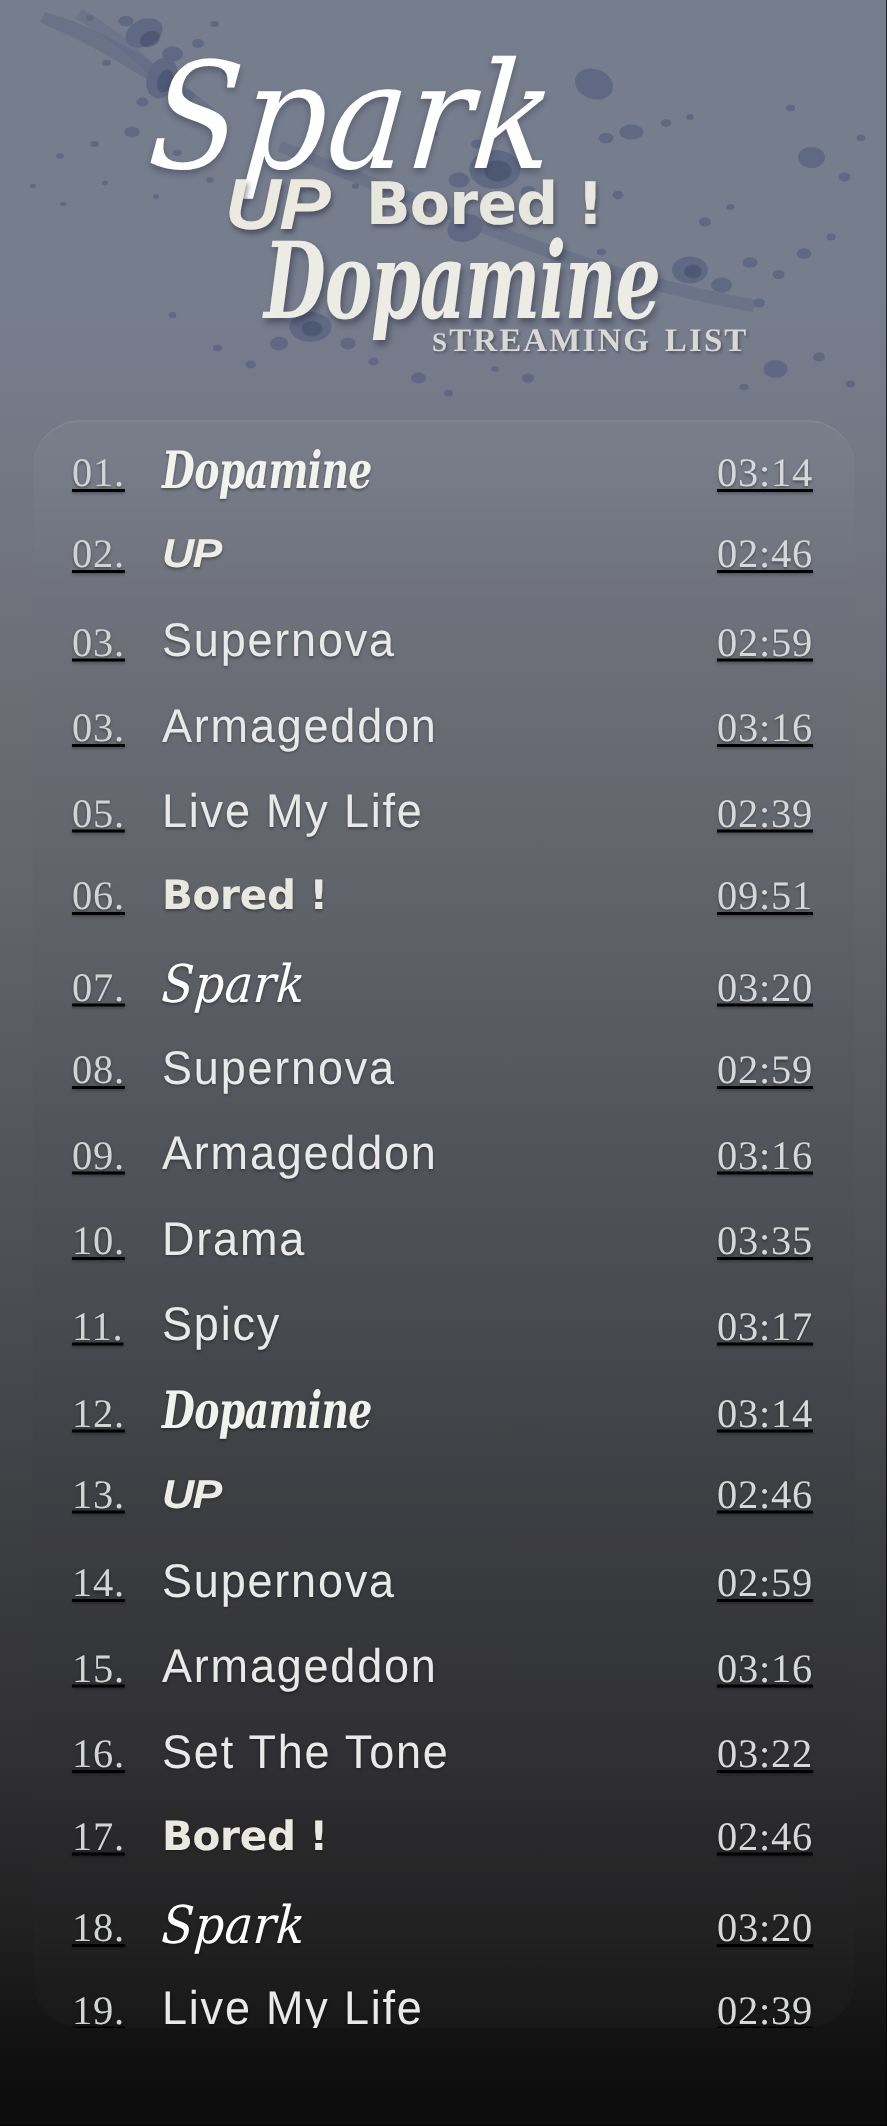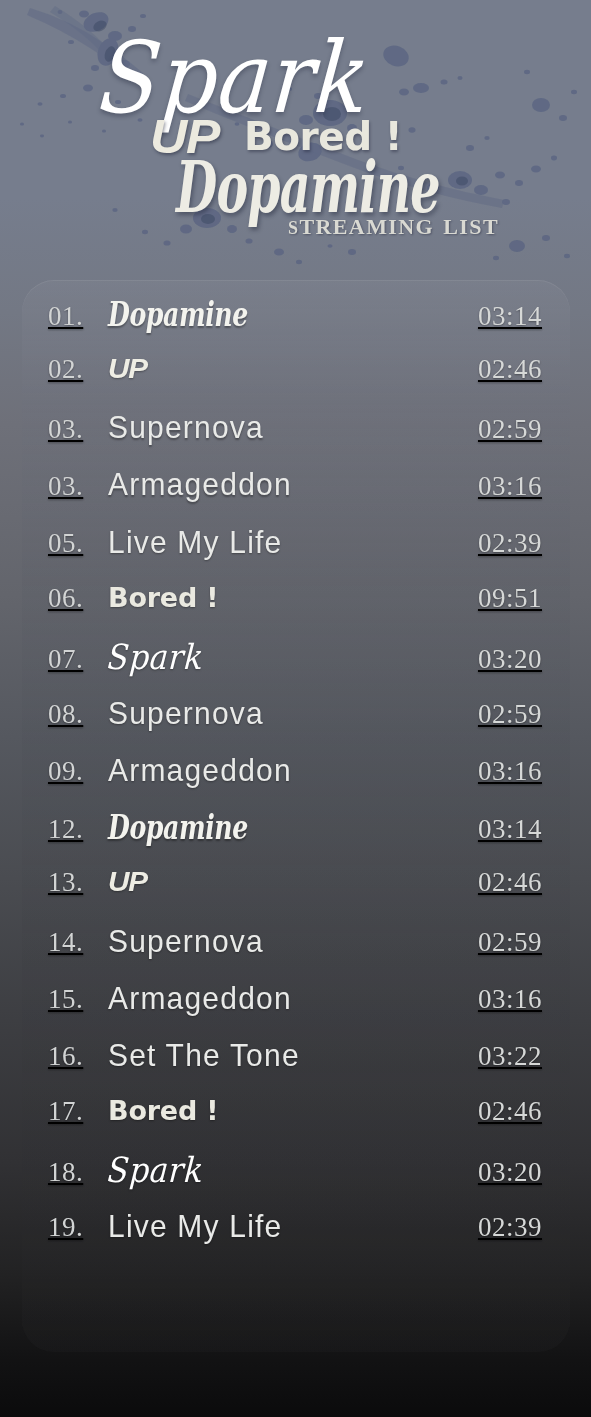--- a/index.html
+++ b/index.html
@@ -357,20 +357,30 @@
           <span class="track-num">08.</span>
           <span class="track-title"><span class="style-thin">Supernova</span></span>
           <span class="track-time">02:59</span>
         </li>
         <li class="track-row">
           <span class="track-num">09.</span>
           <span class="track-title"><span class="style-thin">Armageddon</span></span>
           <span class="track-time">03:16</span>
         </li>
         <li class="track-row">
+          <span class="track-num">10.</span>
+          <span class="track-title"><span class="style-thin">Drama</span></span>
+          <span class="track-time">03:35</span>
+        </li>
+        <li class="track-row">
+          <span class="track-num">11.</span>
+          <span class="track-title"><span class="style-thin">Spicy</span></span>
+          <span class="track-time">03:17</span>
+        </li>
+        <li class="track-row">
           <span class="track-num">12.</span>
           <span class="track-title"><span class="style-serif-italic">Dopamine</span></span>
           <span class="track-time">03:14</span>
         </li>
         <li class="track-row">
           <span class="track-num">13.</span>
           <span class="track-title"><span class="style-bold-italic">UP</span></span>
           <span class="track-time">02:46</span>
         </li>
         <li class="track-row">

